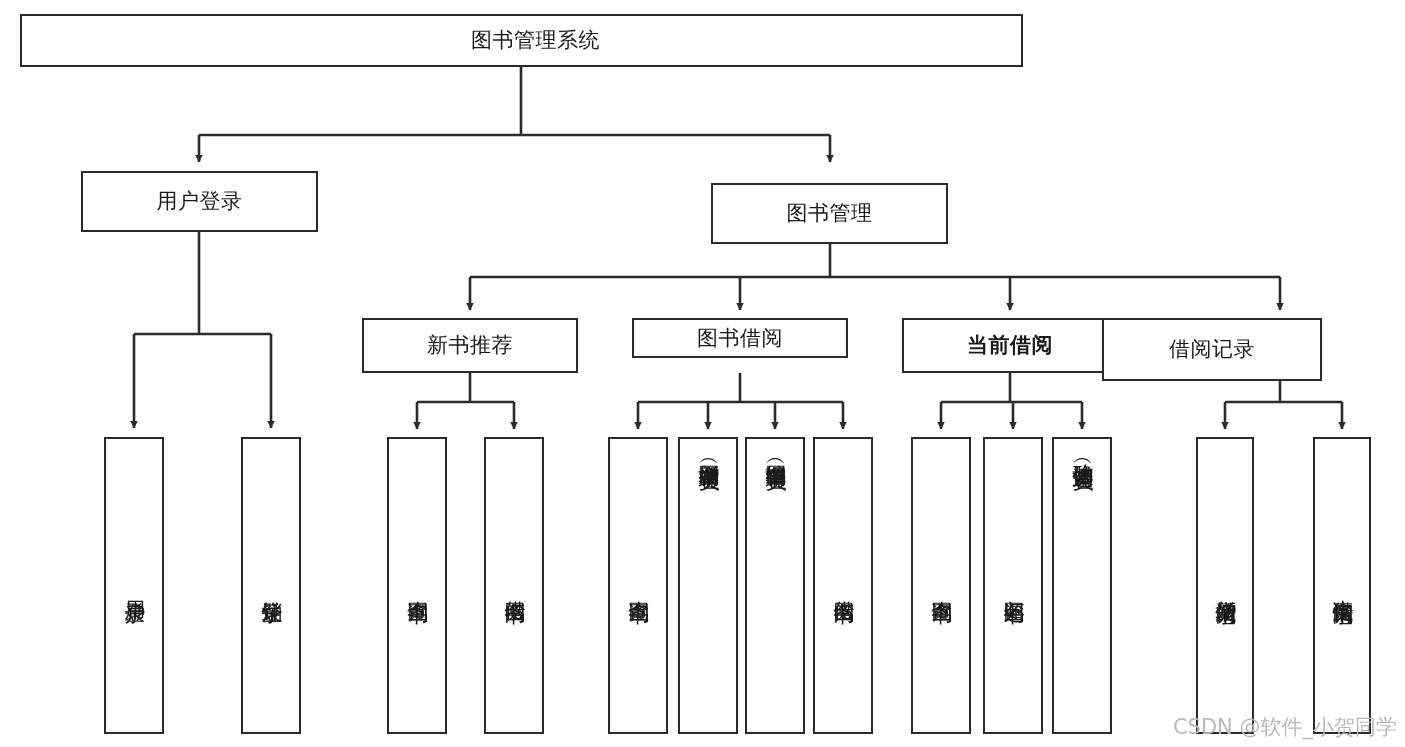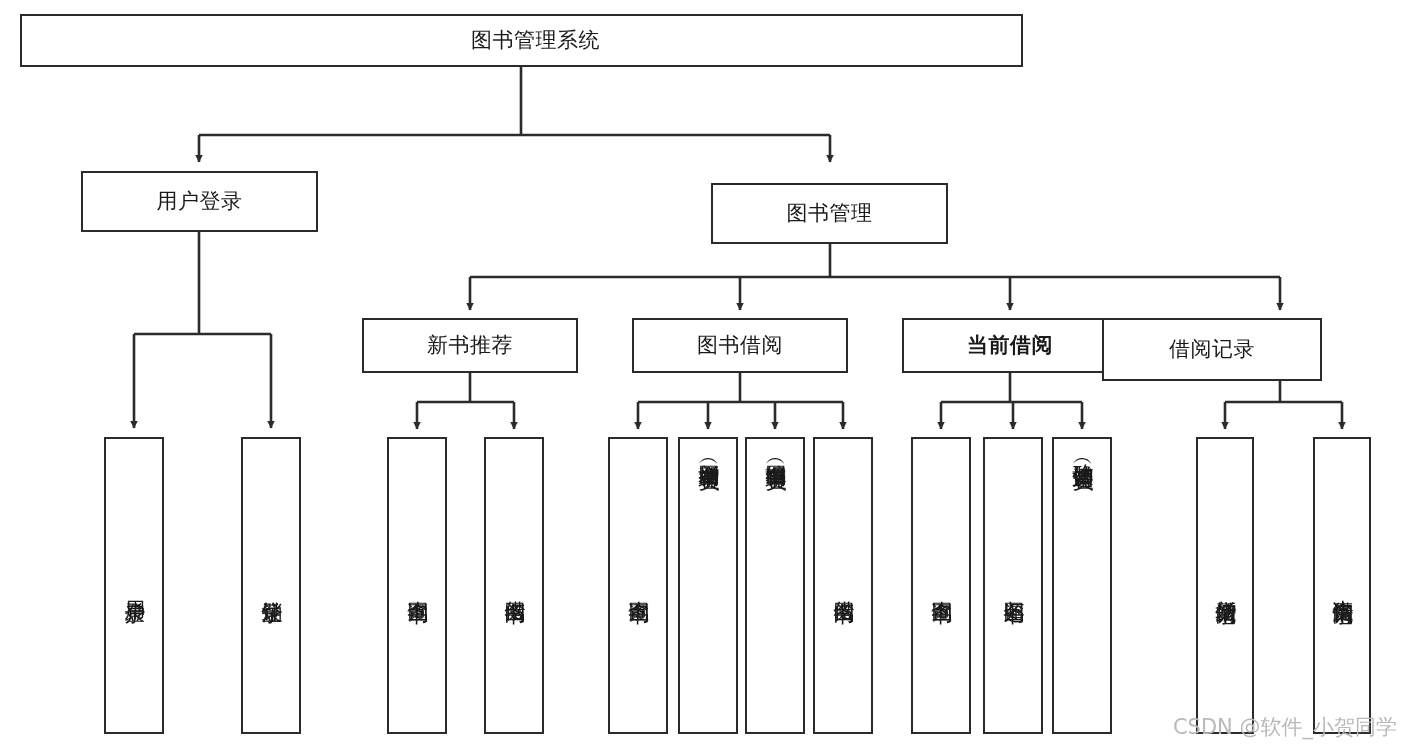--- a/index.html
+++ b/index.html
@@ -145,21 +145,21 @@
   <div class="node-box" id="node-l2-0" style="left: 81px; top: 171px; width: 237px; height: 61px;">
     <span class="node-label-h">用户登录</span>
   </div>
   <div class="node-box" id="node-l2-1" style="left: 711px; top: 171px; width: 237px; height: 61px; margin-top: 12px;">
     <span class="node-label-h">图书管理</span>
   </div>
 
   <div class="node-box" id="node-l3-0" style="left: 362px; top: 318px; width: 216px; height: 55px;">
     <span class="node-label-h">新书推荐</span>
   </div>
-  <div class="node-box" id="node-l3-1" style="left: 632px; top: 318px; width: 216px; height: 55px;">
+  <div class="node-box" id="node-l3-1" style="left: 632px; top: 318px; width: 216px; height: 40px;">
     <span class="node-label-h">图书借阅</span>
   </div>
   <div class="node-box" id="node-l3-2" style="left: 902px; top: 318px; width: 216px; height: 55px; font-weight: bold;">
     <span class="node-label-h">当前借阅</span>
   </div>
   <div class="node-box" id="node-l3-3" style="left: 1102px; top: 318px; width: 220px; height: 63px; text-align: center;">
     <span class="node-label-h">借阅记录</span>
   </div>
 
   <div class="node-box leaf-box centered" id="node-leaf-0" style="left: 104px; top: 437px; width: 60px; height: 297px;">

